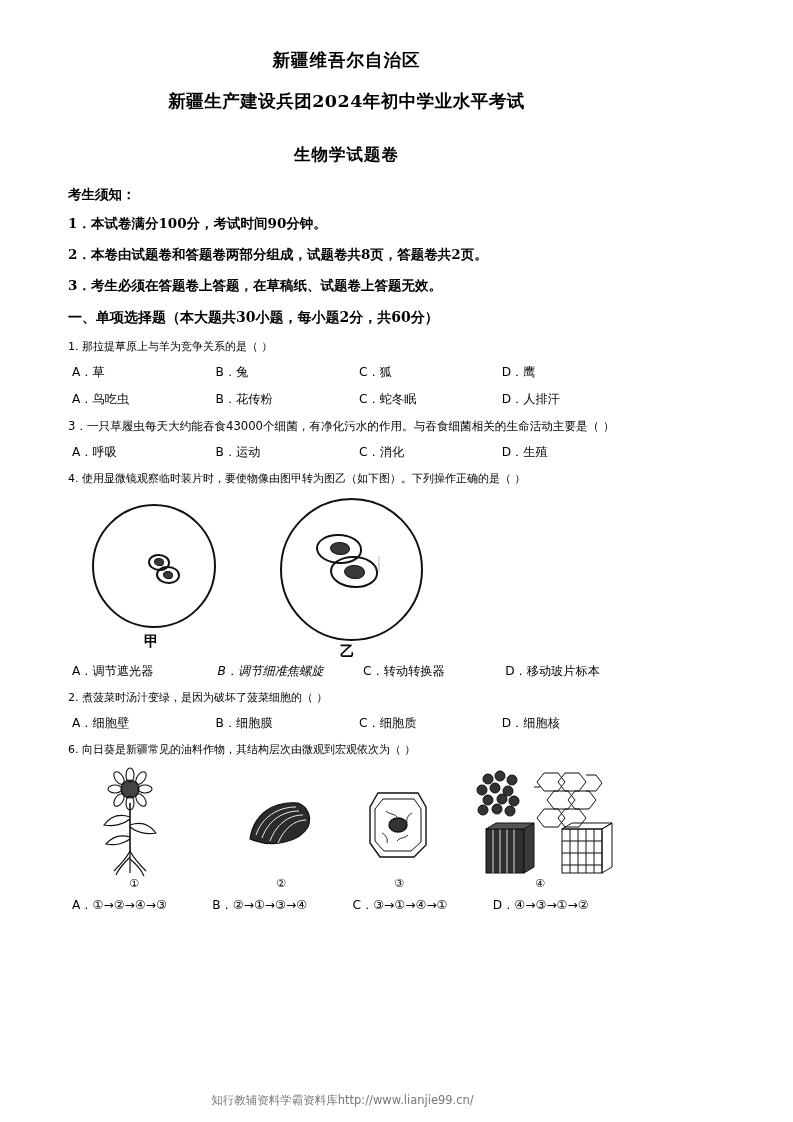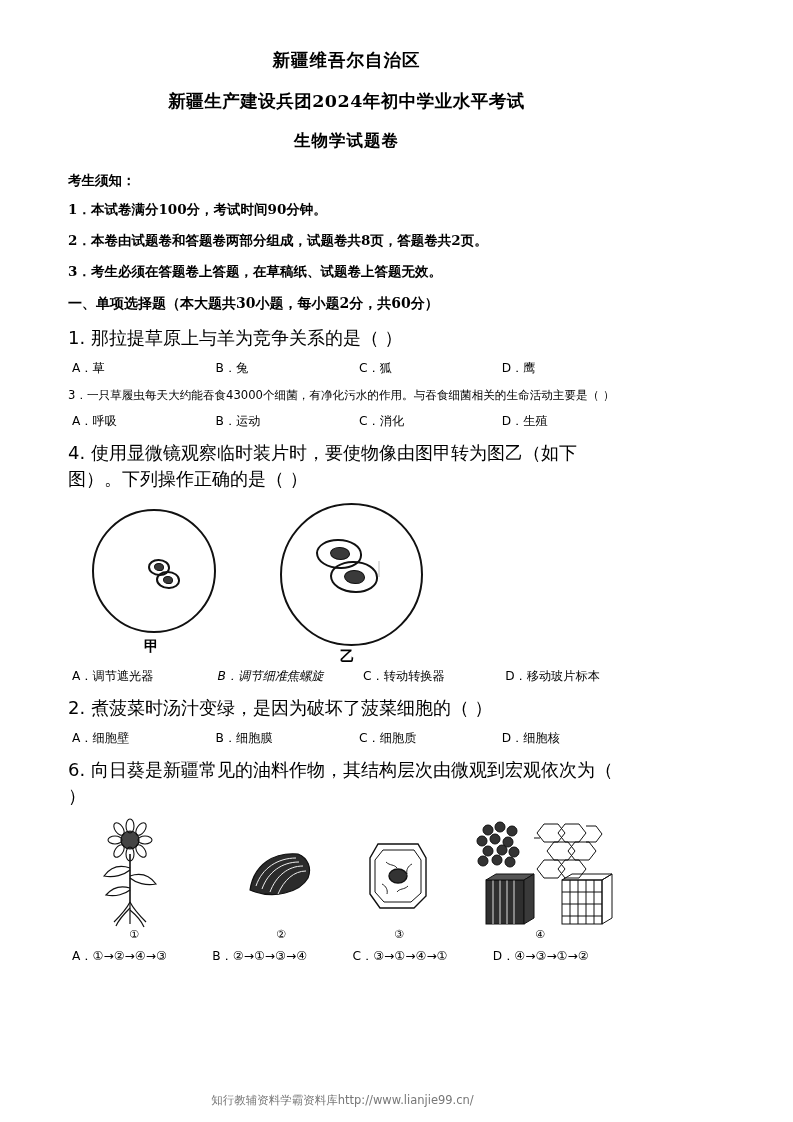--- a/index.html
+++ b/index.html
@@ -25,21 +25,21 @@
     font-weight: bold;
     font-size: 17.5px;
     letter-spacing: 1px;
     margin-bottom: 17px;
   }
   .title-2 {
     font-family: "DejaVu Serif", "Liberation Serif", serif;
     font-weight: bold;
     font-size: 17.5px;
     letter-spacing: 0.5px;
-    margin-bottom: 17px;
+    margin-bottom: 31px;
   }
   .title-3 {
     font-family: "DejaVu Serif", "Liberation Serif", serif;
     font-weight: bold;
     font-size: 16.5px;
     letter-spacing: 1px;
     margin-bottom: 20px;
   }
   .notice-head {
     font-family: "DejaVu Serif", "Liberation Serif", serif;
@@ -54,21 +54,21 @@
     margin: 0 0 13px 0;
     padding-left: 0;
   }
   .section-head {
     font-family: "DejaVu Serif", "Liberation Serif", serif;
     font-weight: bold;
     font-size: 14px;
     margin: 14px 0 12px 0;
   }
   .q-stem {
-    font-size: 18px;
+    font-size: 11px;
     font-family: "DejaVu Sans", "Liberation Sans", sans-serif;
     margin: 0 0 9px 0;
     line-height: 1.45;
   }
   .q-stem.tight { font-size: 11.6px; }
   .opts {
     display: flex;
     font-size: 12.2px;
     margin: 0 0 10px 0;
     padding-left: 4px;
@@ -158,20 +158,26 @@
   <div class="section-head">一、单项选择题（本大题共30小题，每小题2分，共60分）</div>
 
   <div class="q-stem">1. 那拉提草原上与羊为竞争关系的是（      ）</div>
   <div class="opts">
     <div class="opt opt-a">A．草</div>
     <div class="opt opt-b">B．兔</div>
     <div class="opt opt-c">C．狐</div>
     <div class="opt opt-d">D．鹰</div>
   </div>
 
+  <div class="opts">
+    <div class="opt opt-a">A．鸟吃虫</div>
+    <div class="opt opt-b">B．花传粉</div>
+    <div class="opt opt-c">C．蛇冬眠</div>
+    <div class="opt opt-d">D．人排汗</div>
+  </div>
 
   <div class="q-stem tight">3．一只草履虫每天大约能吞食43000个细菌，有净化污水的作用。与吞食细菌相关的生命活动主要是（       ）</div>
   <div class="opts">
     <div class="opt opt-a">A．呼吸</div>
     <div class="opt opt-b">B．运动</div>
     <div class="opt opt-c">C．消化</div>
     <div class="opt opt-d">D．生殖</div>
   </div>
 
   <div class="q-stem">4. 使用显微镜观察临时装片时，要使物像由图甲转为图乙（如下图）。下列操作正确的是（      ）</div>

